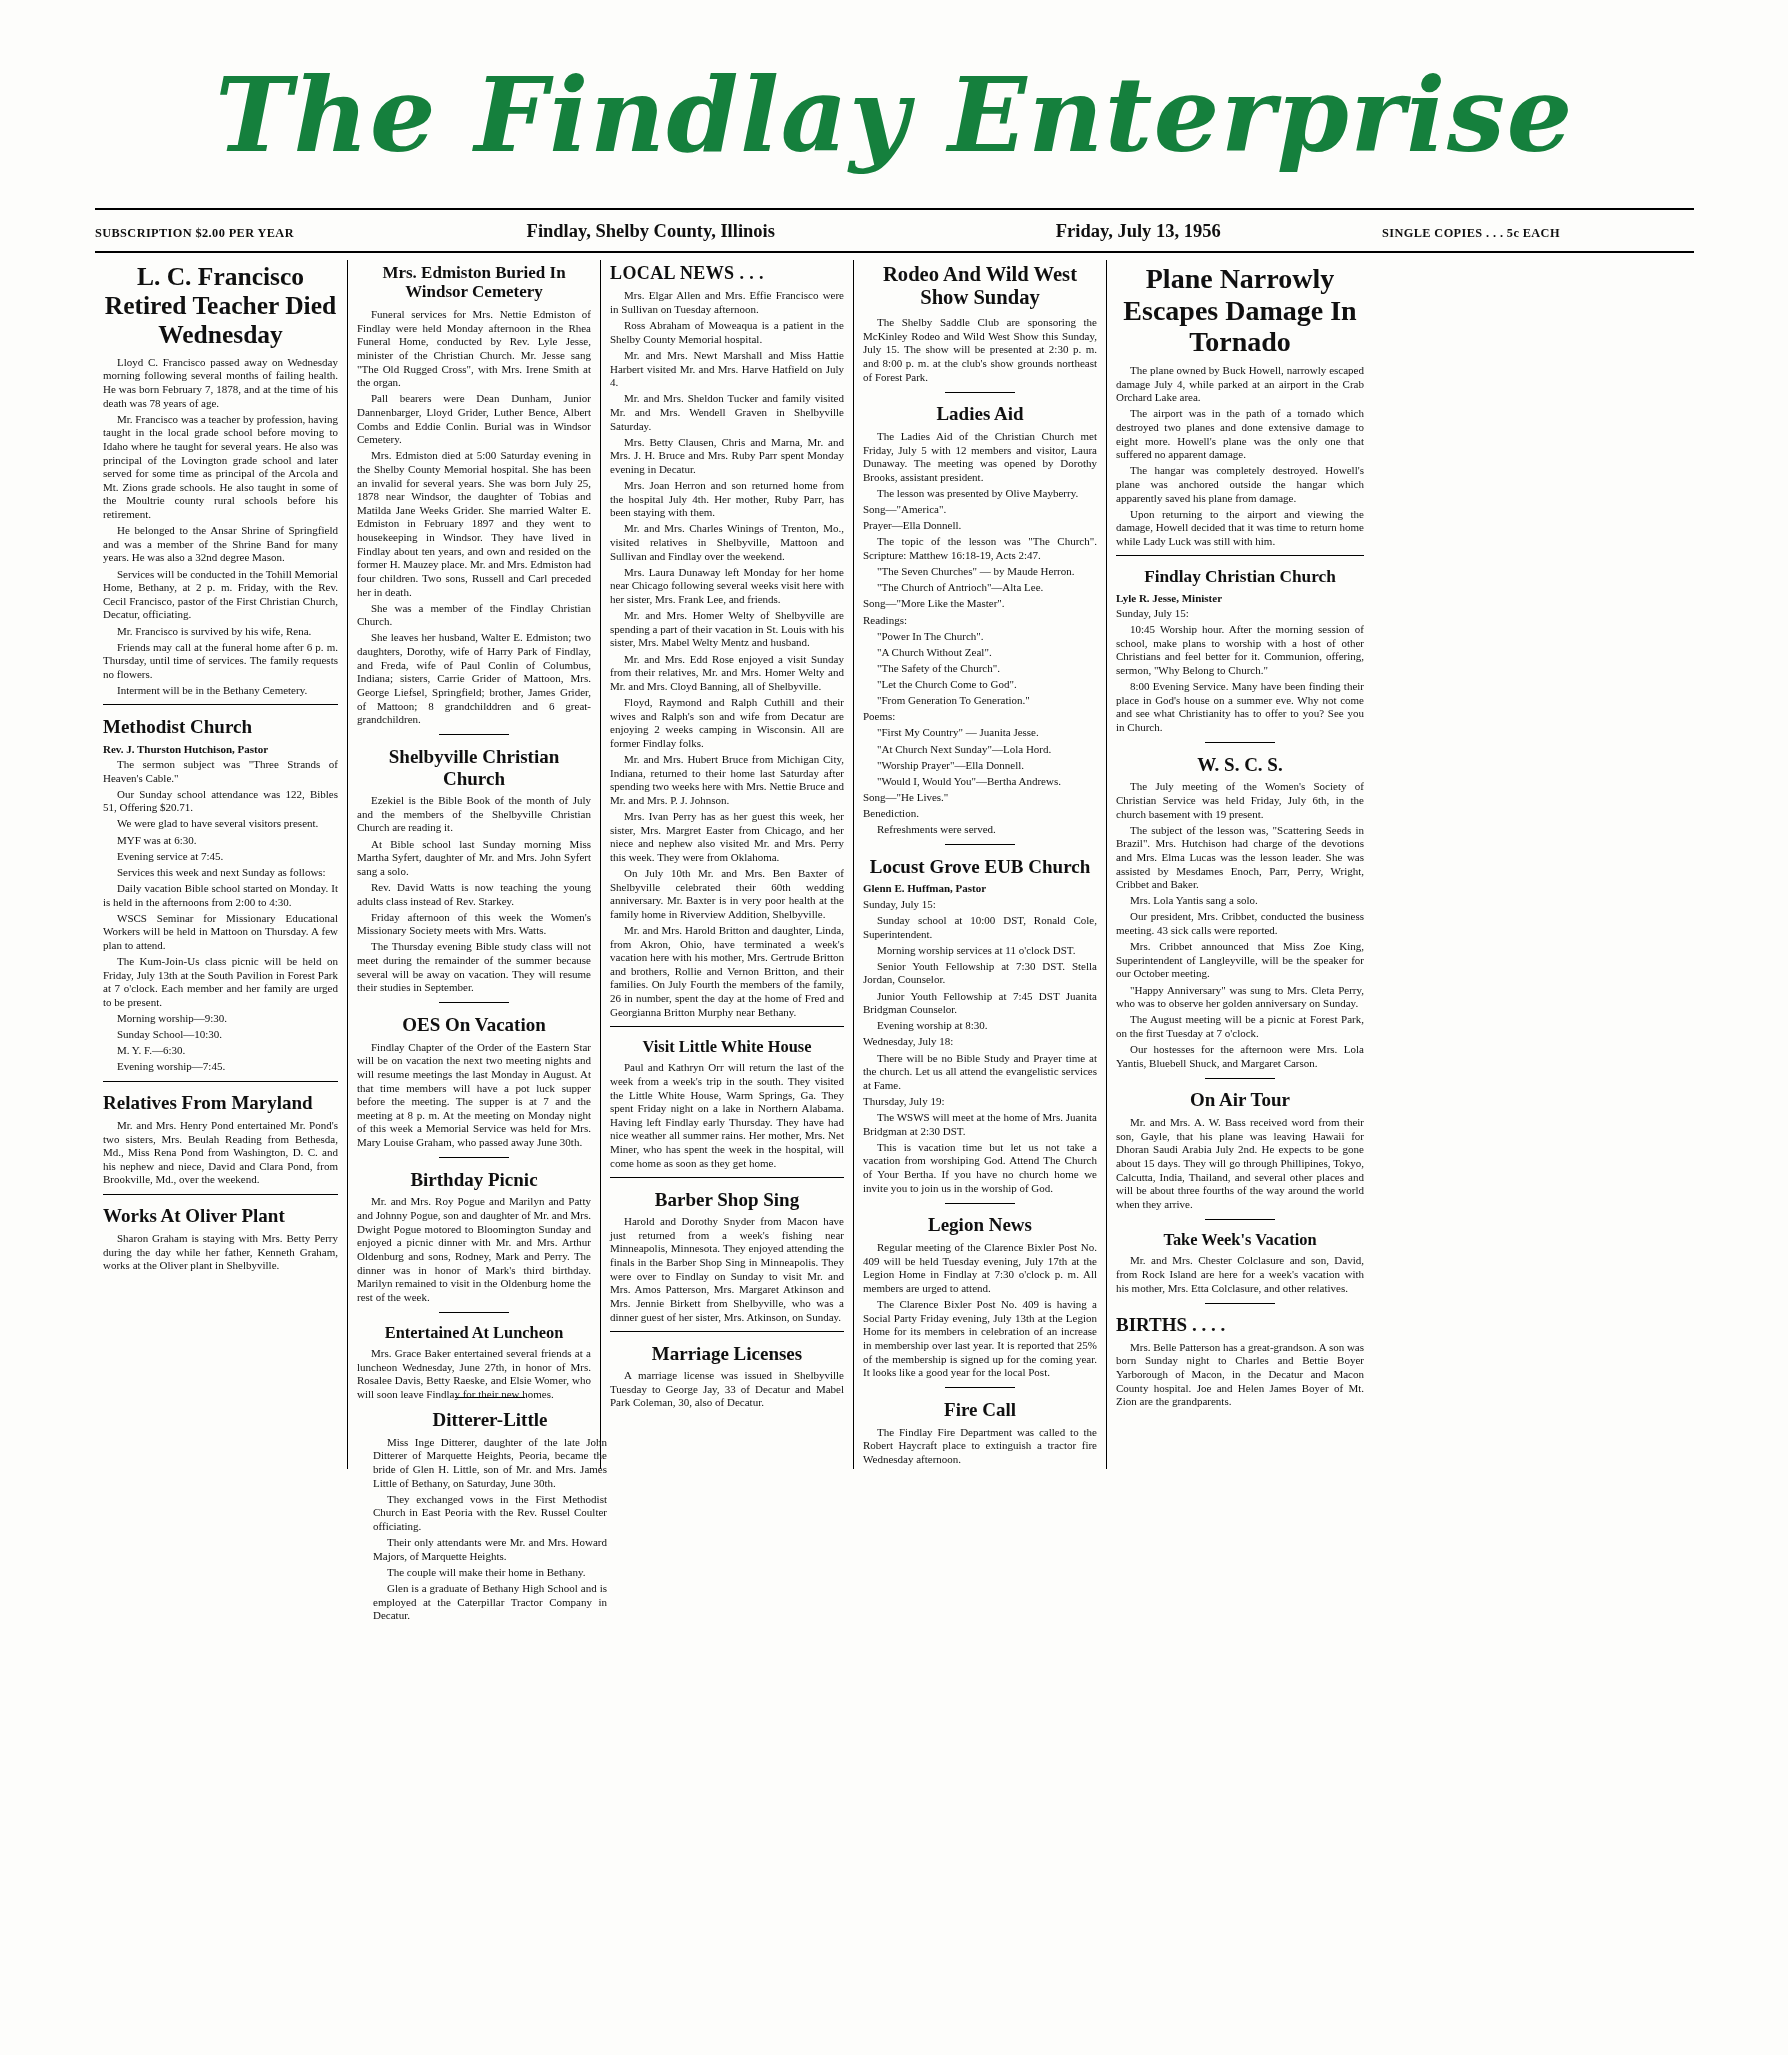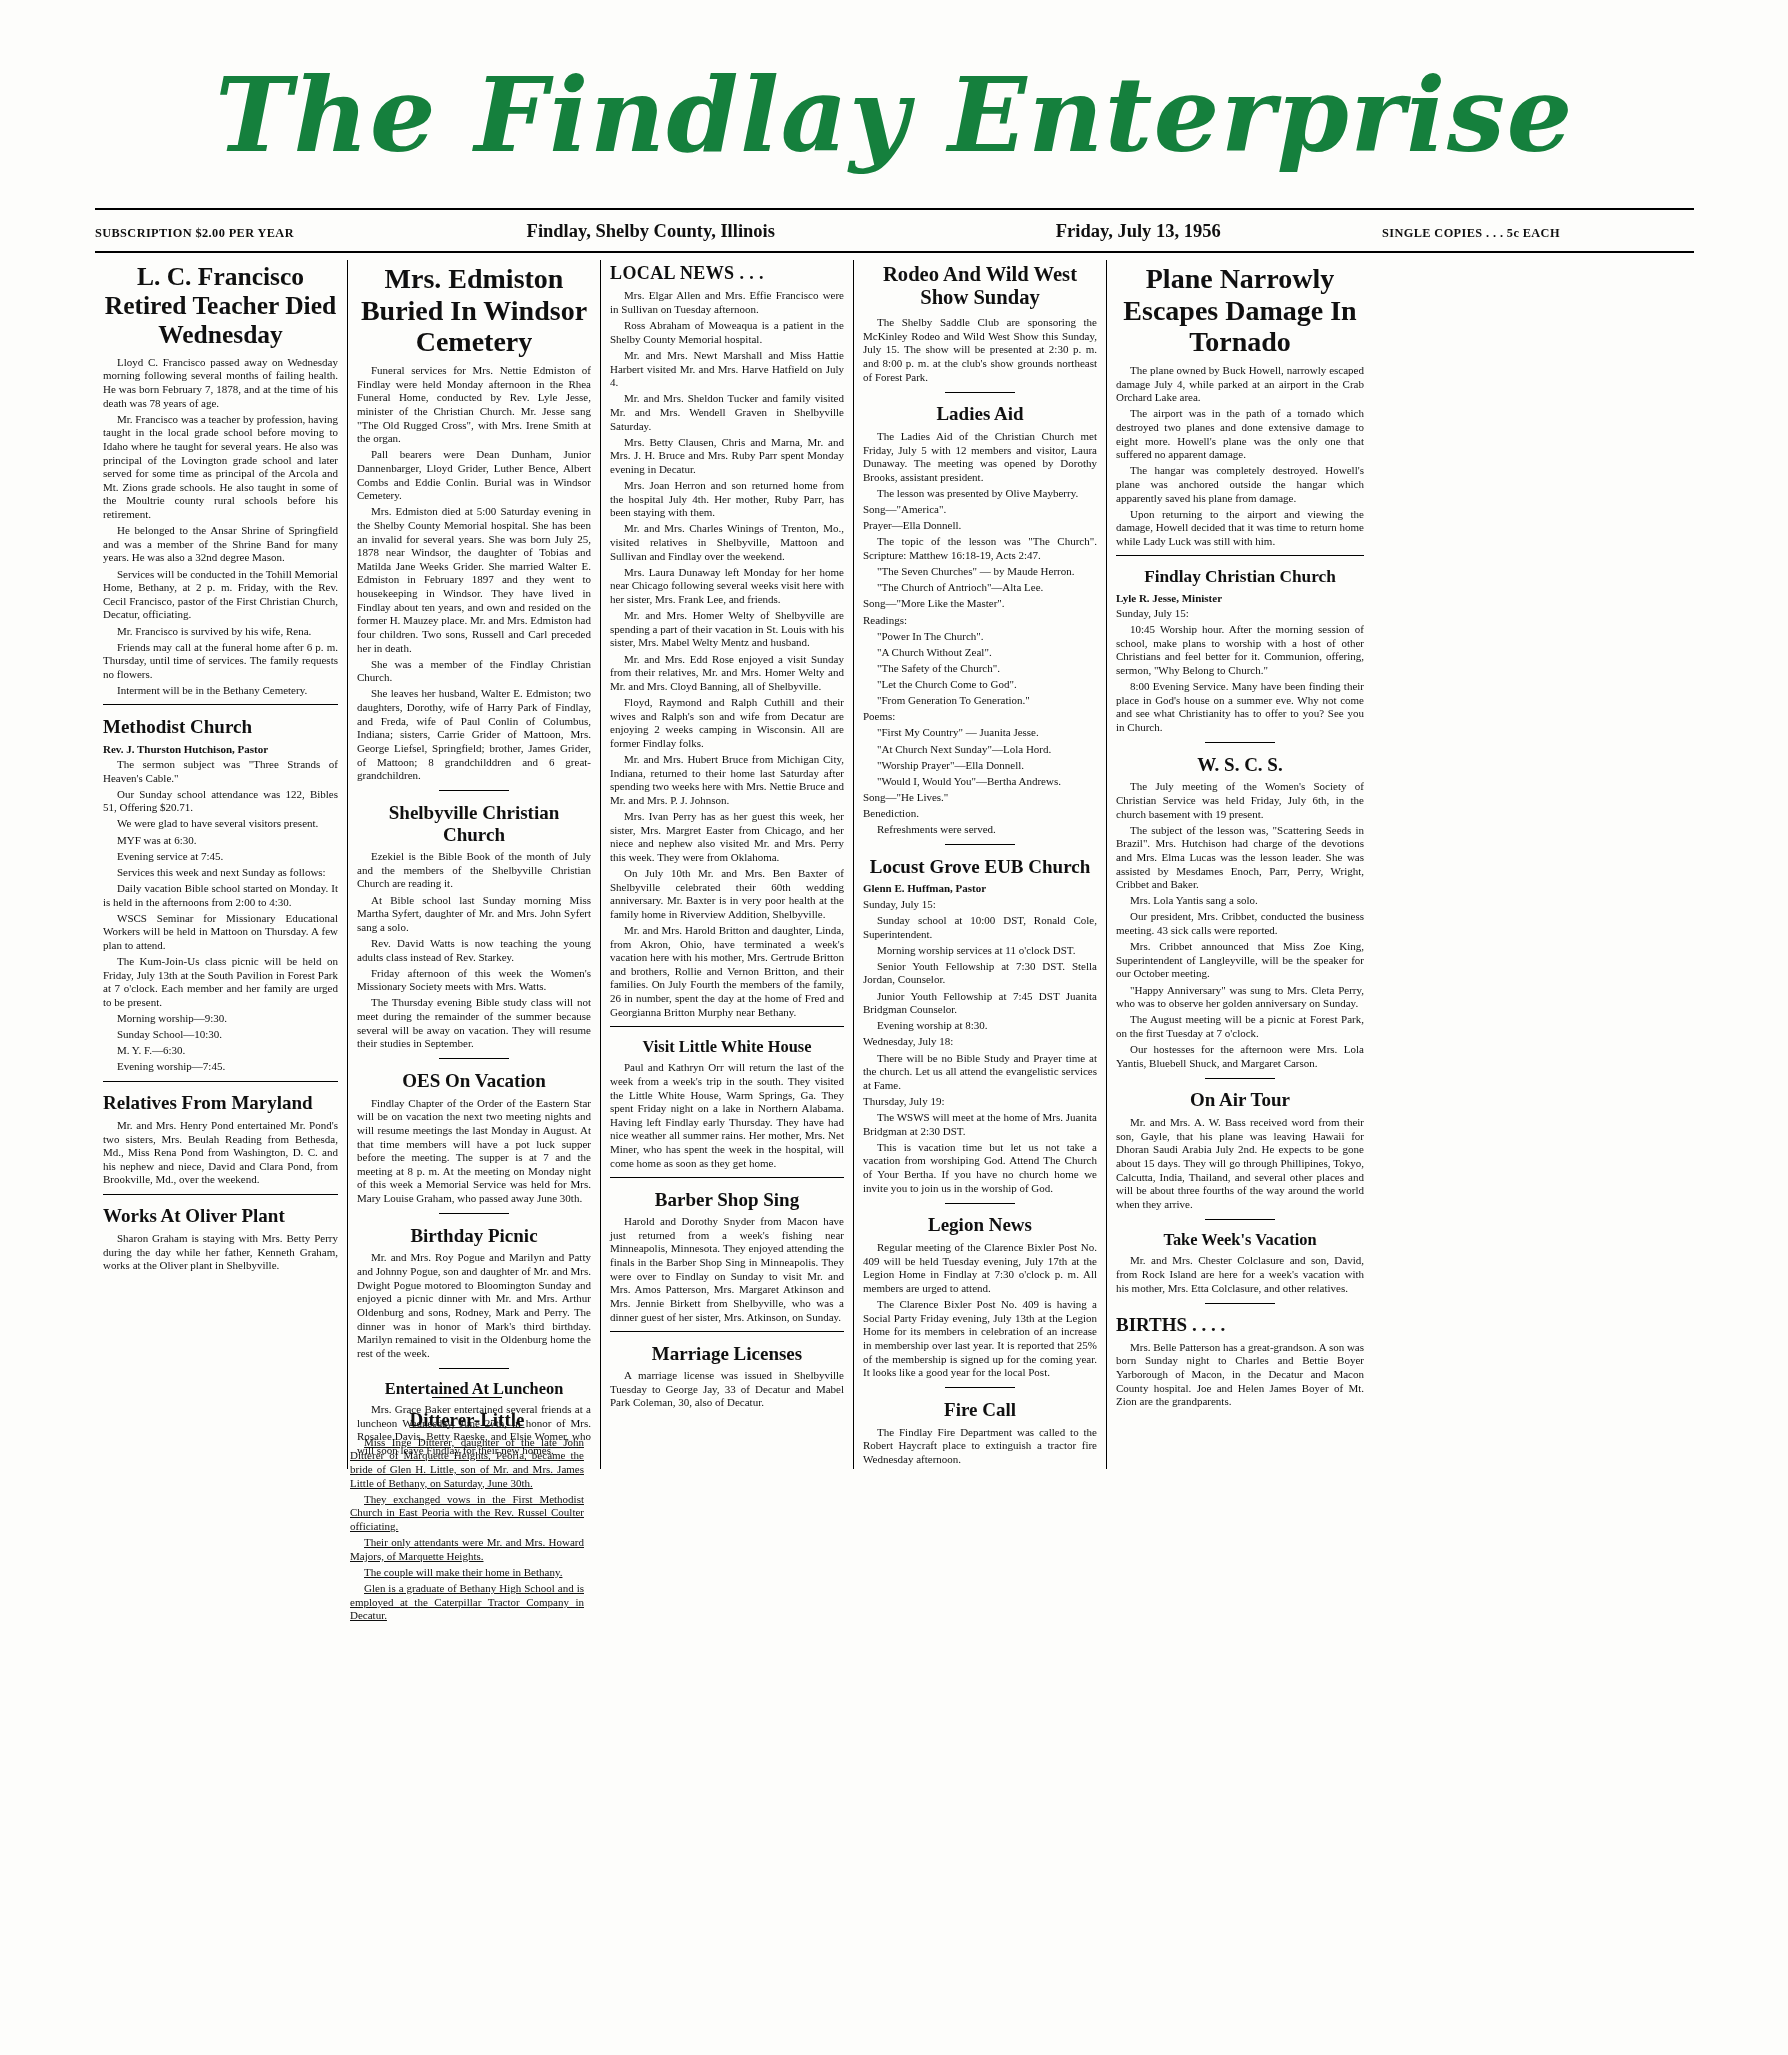--- a/index.html
+++ b/index.html
@@ -185,21 +185,21 @@
       <div class="rule"></div>
       <h2 class="hl2 left">Relatives From Maryland</h2>
       <p class="body">Mr. and Mrs. Henry Pond entertained Mr. Pond's two sisters, Mrs. Beulah Reading from Bethesda, Md., Miss Rena Pond from Washington, D. C. and his nephew and niece, David and Clara Pond, from Brookville, Md., over the weekend.</p>
 
       <div class="rule"></div>
       <h2 class="hl2 left">Works At Oliver Plant</h2>
       <p class="body">Sharon Graham is staying with Mrs. Betty Perry during the day while her father, Kenneth Graham, works at the Oliver plant in Shelbyville.</p>
     </div>
 
     <div class="col">
-      <h1 class="hl" style="font-size:28px">Mrs. Edmiston Buried In Windsor Cemetery</h1>
+      <h1 class="hl" style="font-size:17px">Mrs. Edmiston Buried In Windsor Cemetery</h1>
       <p class="body">Funeral services for Mrs. Nettie Edmiston of Findlay were held Monday afternoon in the Rhea Funeral Home, conducted by Rev. Lyle Jesse, minister of the Christian Church. Mr. Jesse sang "The Old Rugged Cross", with Mrs. Irene Smith at the organ.</p>
       <p class="body">Pall bearers were Dean Dunham, Junior Dannenbarger, Lloyd Grider, Luther Bence, Albert Combs and Eddie Conlin. Burial was in Windsor Cemetery.</p>
       <p class="body">Mrs. Edmiston died at 5:00 Saturday evening in the Shelby County Memorial hospital. She has been an invalid for several years. She was born July 25, 1878 near Windsor, the daughter of Tobias and Matilda Jane Weeks Grider. She married Walter E. Edmiston in February 1897 and they went to housekeeping in Windsor. They have lived in Findlay about ten years, and own and resided on the former H. Mauzey place. Mr. and Mrs. Edmiston had four children. Two sons, Russell and Carl preceded her in death.</p>
       <p class="body">She was a member of the Findlay Christian Church.</p>
       <p class="body">She leaves her husband, Walter E. Edmiston; two daughters, Dorothy, wife of Harry Park of Findlay, and Freda, wife of Paul Conlin of Columbus, Indiana; sisters, Carrie Grider of Mattoon, Mrs. George Liefsel, Springfield; brother, James Grider, of Mattoon; 8 grandchilddren and 6 great-grandchildren.</p>
 
       <div class="tiny-rule"></div>
       <h2 class="hl2">Shelbyville Christian Church</h2>
       <p class="body">Ezekiel is the Bible Book of the month of July and the members of the Shelbyville Christian Church are reading it.</p>
       <p class="body">At Bible school last Sunday morning Miss Martha Syfert, daughter of Mr. and Mrs. John Syfert sang a solo.</p>
@@ -338,21 +338,21 @@
       <h2 class="hl2" style="font-size:16.4px">Take Week's Vacation</h2>
       <p class="body">Mr. and Mrs. Chester Colclasure and son, David, from Rock Island are here for a week's vacation with his mother, Mrs. Etta Colclasure, and other relatives.</p>
 
       <div class="tiny-rule"></div>
       <h2 class="hl2 left">BIRTHS . . . .</h2>
       <p class="body">Mrs. Belle Patterson has a great-grandson. A son was born Sunday night to Charles and Bettie Boyer Yarborough of Macon, in the Decatur and Macon County hospital. Joe and Helen James Boyer of Mt. Zion are the grandparents.</p>
     </div>
 
   </div>
 
-  <div style="position:absolute; left:350px; top:1390px; width:234px;text-decoration:underline;">
+  <div style="position:absolute; left:373px; top:1390px; width:234px;">
     <div class="tiny-rule"></div>
     <h2 class="hl2">Ditterer-Little</h2>
     <p class="body">Miss Inge Ditterer, daughter of the late John Ditterer of Marquette Heights, Peoria, became the bride of Glen H. Little, son of Mr. and Mrs. James Little of Bethany, on Saturday, June 30th.</p>
     <p class="body">They exchanged vows in the First Methodist Church in East Peoria with the Rev. Russel Coulter officiating.</p>
     <p class="body">Their only attendants were Mr. and Mrs. Howard Majors, of Marquette Heights.</p>
     <p class="body">The couple will make their home in Bethany.</p>
     <p class="body">Glen is a graduate of Bethany High School and is employed at the Caterpillar Tractor Company in Decatur.</p>
   </div>
 
 </div>

